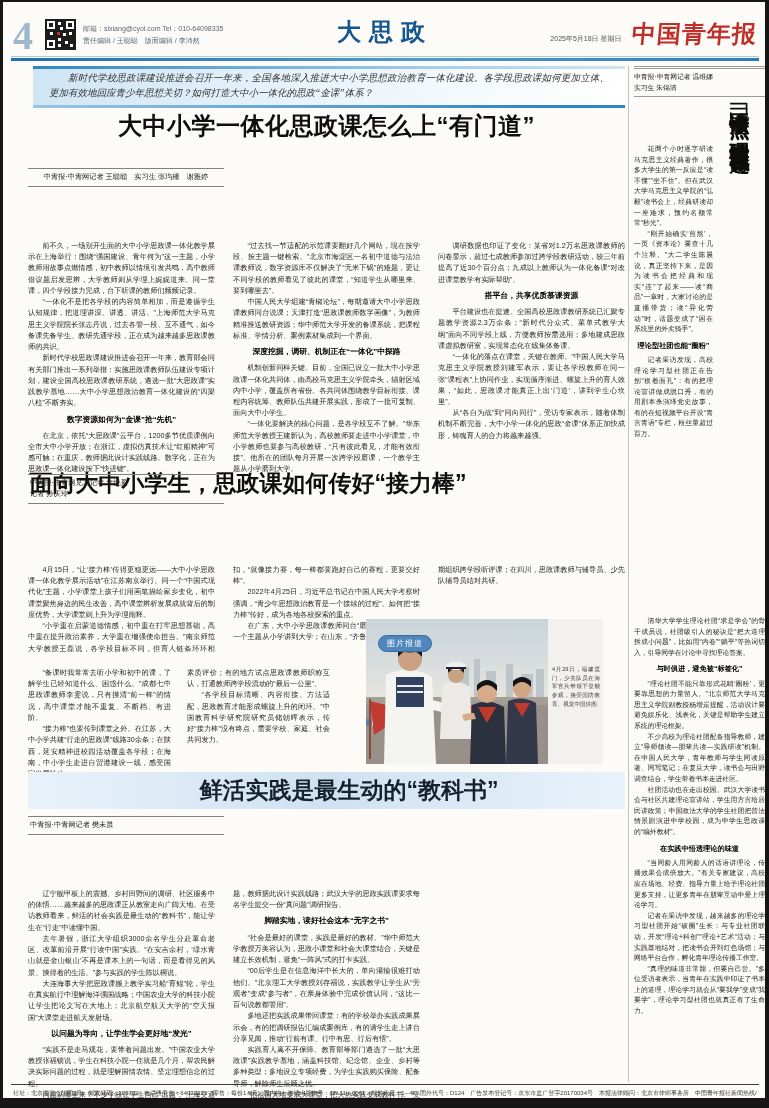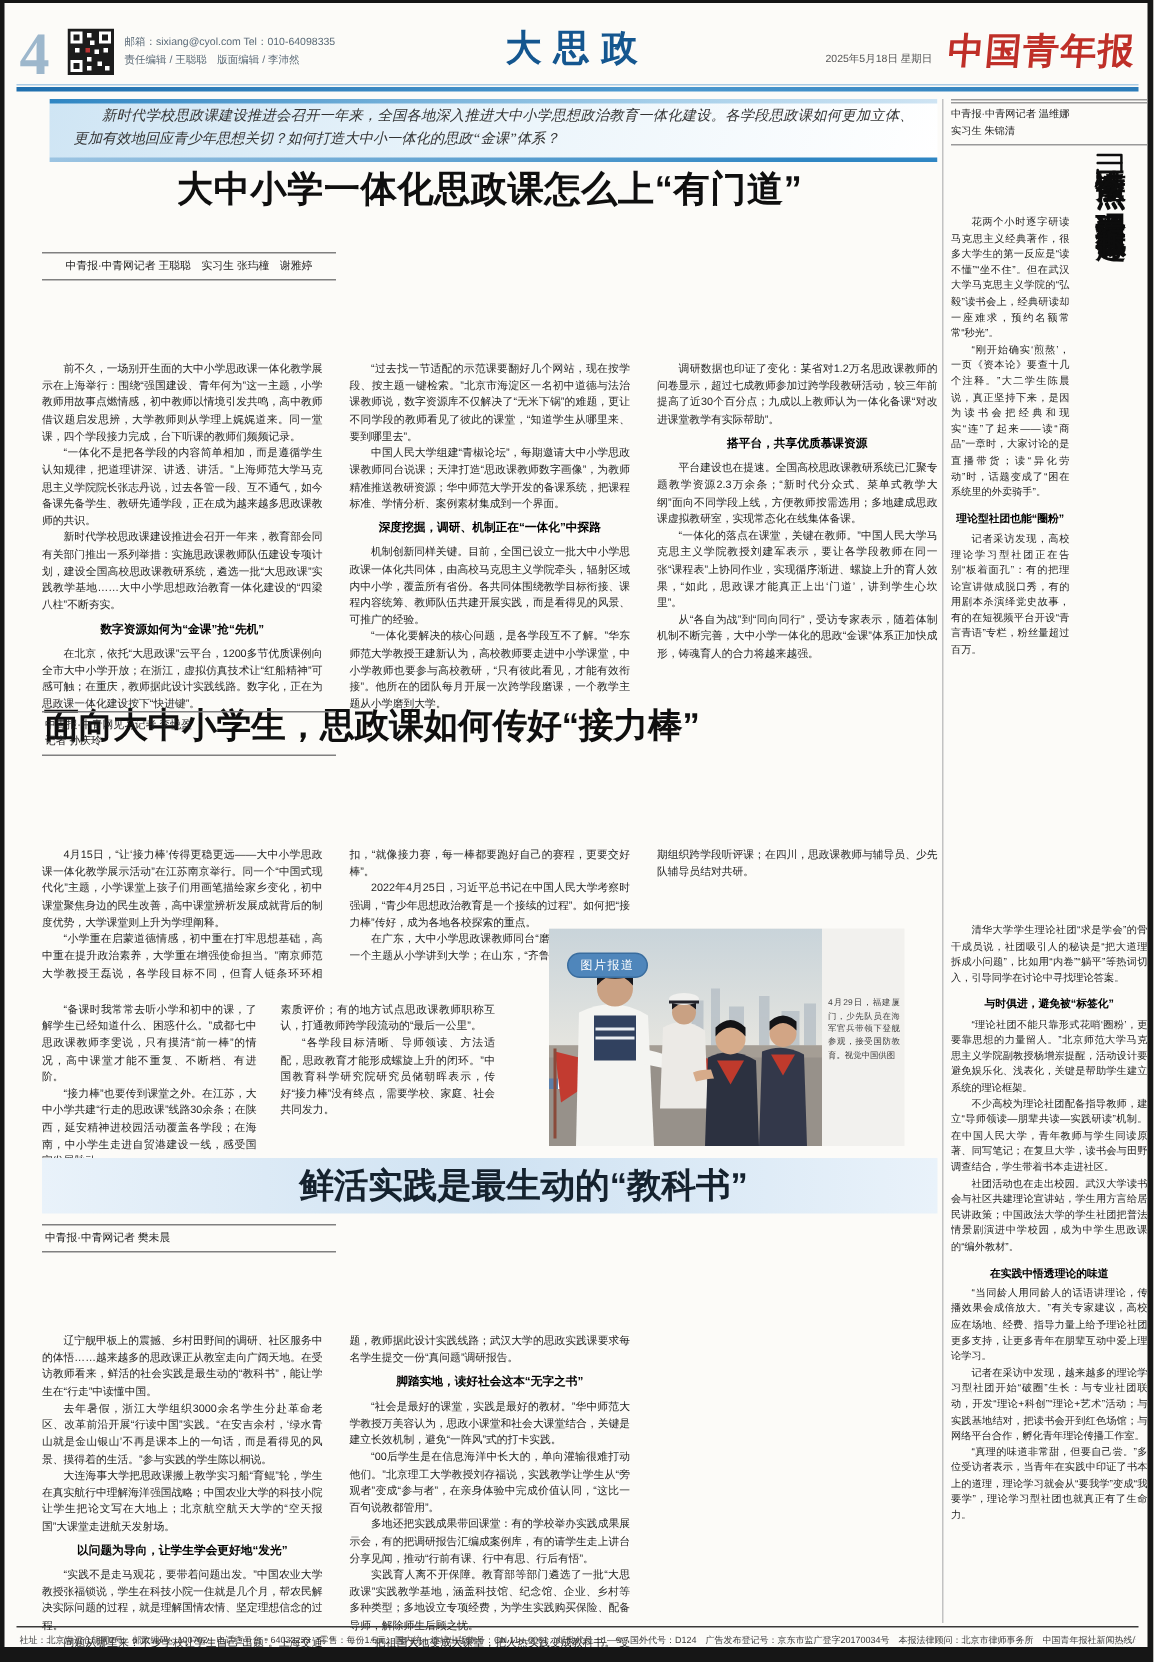--- a/index.html
+++ b/index.html
@@ -118,21 +118,21 @@
   <div class="byline byline1">中青报·中青网记者 王聪聪　实习生 张玙橦　谢雅婷</div>
   <div class="colbody a1-body">
       <p class="p">前不久，一场别开生面的大中小学思政课一体化教学展示在上海举行：围绕“强国建设、青年何为”这一主题，小学教师用故事点燃情感，初中教师以情境引发共鸣，高中教师借议题启发思辨，大学教师则从学理上娓娓道来。同一堂课，四个学段接力完成，台下听课的教师们频频记录。</p>
       <p class="p">“一体化不是把各学段的内容简单相加，而是遵循学生认知规律，把道理讲深、讲透、讲活。”上海师范大学马克思主义学院院长张志丹说，过去各管一段、互不通气，如今备课先备学生、教研先通学段，正在成为越来越多思政课教师的共识。</p>
       <p class="p">新时代学校思政课建设推进会召开一年来，教育部会同有关部门推出一系列举措：实施思政课教师队伍建设专项计划，建设全国高校思政课教研系统，遴选一批“大思政课”实践教学基地……大中小学思想政治教育一体化建设的“四梁八柱”不断夯实。</p>
       <div class="subhead">数字资源如何为“金课”抢“先机”</div>
       <p class="p">在北京，依托“大思政课”云平台，1200多节优质课例向全市大中小学开放；在浙江，虚拟仿真技术让“红船精神”可感可触；在重庆，教师据此设计实践线路。数字化，正在为思政课一体化建设按下“快进键”。</p>
       <p class="p">“过去找一节适配的示范课要翻好几个网站，现在按学段、按主题一键检索。”北京市海淀区一名初中道德与法治课教师说，数字资源库不仅解决了“无米下锅”的难题，更让不同学段的教师看见了彼此的课堂，“知道学生从哪里来、要到哪里去”。</p>
       <p class="p">中国人民大学组建“青椒论坛”，每期邀请大中小学思政课教师同台说课；天津打造“思政课教师数字画像”，为教师精准推送教研资源；华中师范大学开发的备课系统，把课程标准、学情分析、案例素材集成到一个界面。</p>
       <div class="subhead">深度挖掘，调研、机制正在“一体化”中探路</div>
-      <p class="p">机制创新同样关键。目前，全国已设立一批大中小学思政课一体化共同体，由高校马克思主义学院牵头，辐射区域内中小学，覆盖所有省份。各共同体围绕教学目标衔接、课程内容统筹、教师队伍共建开展实践，而是看得见的风景、可推广的经验。</p>
+      <p class="p">机制创新同样关键。目前，全国已设立一批大中小学思政课一体化共同体，由高校马克思主义学院牵头，辐射区域内中小学，覆盖所有省份。各共同体围绕教学目标衔接、课程内容统筹、教师队伍共建开展实践，形成了一批可复制、面向大中小学生。</p>
       <p class="p">“一体化要解决的核心问题，是各学段互不了解。”华东师范大学教授王建新认为，高校教师要走进中小学课堂，中小学教师也要参与高校教研，“只有彼此看见，才能有效衔接”。他所在的团队每月开展一次跨学段磨课，一个教学主题从小学磨到大学。</p>
       <p class="p">调研数据也印证了变化：某省对1.2万名思政课教师的问卷显示，超过七成教师参加过跨学段教研活动，较三年前提高了近30个百分点；九成以上教师认为一体化备课“对改进课堂教学有实际帮助”。</p>
       <div class="subhead">搭平台，共享优质慕课资源</div>
       <p class="p">平台建设也在提速。全国高校思政课教研系统已汇聚专题教学资源2.3万余条；“新时代分众式、菜单式教学大纲”面向不同学段上线，方便教师按需选用；多地建成思政课虚拟教研室，实现常态化在线集体备课。</p>
       <p class="p">“一体化的落点在课堂，关键在教师。”中国人民大学马克思主义学院教授刘建军表示，要让各学段教师在同一张“课程表”上协同作业，实现循序渐进、螺旋上升的育人效果，“如此，思政课才能真正上出‘门道’，讲到学生心坎里”。</p>
       <p class="p">从“各自为战”到“同向同行”，受访专家表示，随着体制机制不断完善，大中小学一体化的思政“金课”体系正加快成形，铸魂育人的合力将越来越强。</p>
     </div>
 
   <div class="headline2">面向大中小学生，思政课如何传好“接力棒”</div>
   <div class="byline byline2">
@@ -142,21 +142,21 @@
   <div class="colbody a2-top">
       <p class="p">4月15日，“让‘接力棒’传得更稳更远——大中小学思政课一体化教学展示活动”在江苏南京举行。同一个“中国式现代化”主题，小学课堂上孩子们用画笔描绘家乡变化，初中课堂聚焦身边的民生改善，高中课堂辨析发展成就背后的制度优势，大学课堂则上升为学理阐释。</p>
       <p class="p">“小学重在启蒙道德情感，初中重在打牢思想基础，高中重在提升政治素养，大学重在增强使命担当。”南京师范大学教授王磊说，各学段目标不同，但育人链条环环相扣，“就像接力赛，每一棒都要跑好自己的赛程，更要交好棒”。</p>
       <p class="p">2022年4月25日，习近平总书记在中国人民大学考察时强调，“青少年思想政治教育是一个接续的过程”。如何把“接力棒”传好，成为各地各校探索的重点。</p>
       <p class="p">在广东，大中小学思政课教师同台“磨课”已开展三年，一个主题从小学讲到大学；在山东，“齐鲁思政课共同体”定期组织跨学段听评课；在四川，思政课教师与辅导员、少先队辅导员结对共研。</p>
     </div>
   <div class="colbody a2-bottom">
       <p class="p">“备课时我常常去听小学和初中的课，了解学生已经知道什么、困惑什么。”成都七中思政课教师李雯说，只有摸清“前一棒”的情况，高中课堂才能不重复、不断档、有进阶。</p>
       <p class="p">“接力棒”也要传到课堂之外。在江苏，大中小学共建“行走的思政课”线路30余条；在陕西，延安精神进校园活动覆盖各学段；在海南，中小学生走进自贸港建设一线，感受国家发展脉动。</p>
       <p class="p">评价改革也被提上日程。多地探索把学生课堂表现、实践参与、行为养成纳入综合素质评价；有的地方试点思政课教师职称互认，打通教师跨学段流动的“最后一公里”。</p>
-      <p class="p">“各学段目标清晰、导师领读、方法适配，思政教育才能形成螺旋上升的闭环。”中国教育科学研究院研究员储朝晖表示，传好“接力棒”没有终点，需要学校、家庭、社会共同发力。</p>
+      <p class="p">“各学段目标清晰、内容衔接、方法适配，思政教育才能形成螺旋上升的闭环。”中国教育科学研究院研究员储朝晖表示，传好“接力棒”没有终点，需要学校、家庭、社会共同发力。</p>
     </div>
 
   <div class="photo-block">
     <svg class="photo-svg" viewBox="0 0 182 145" preserveAspectRatio="none">
       <defs>
         <linearGradient id="sky" x1="0" y1="0" x2="0" y2="1">
           <stop offset="0" stop-color="#c9d4da"></stop>
             <stop offset="1" stop-color="#e9e7e0"></stop>
         </linearGradient>
       </defs>

